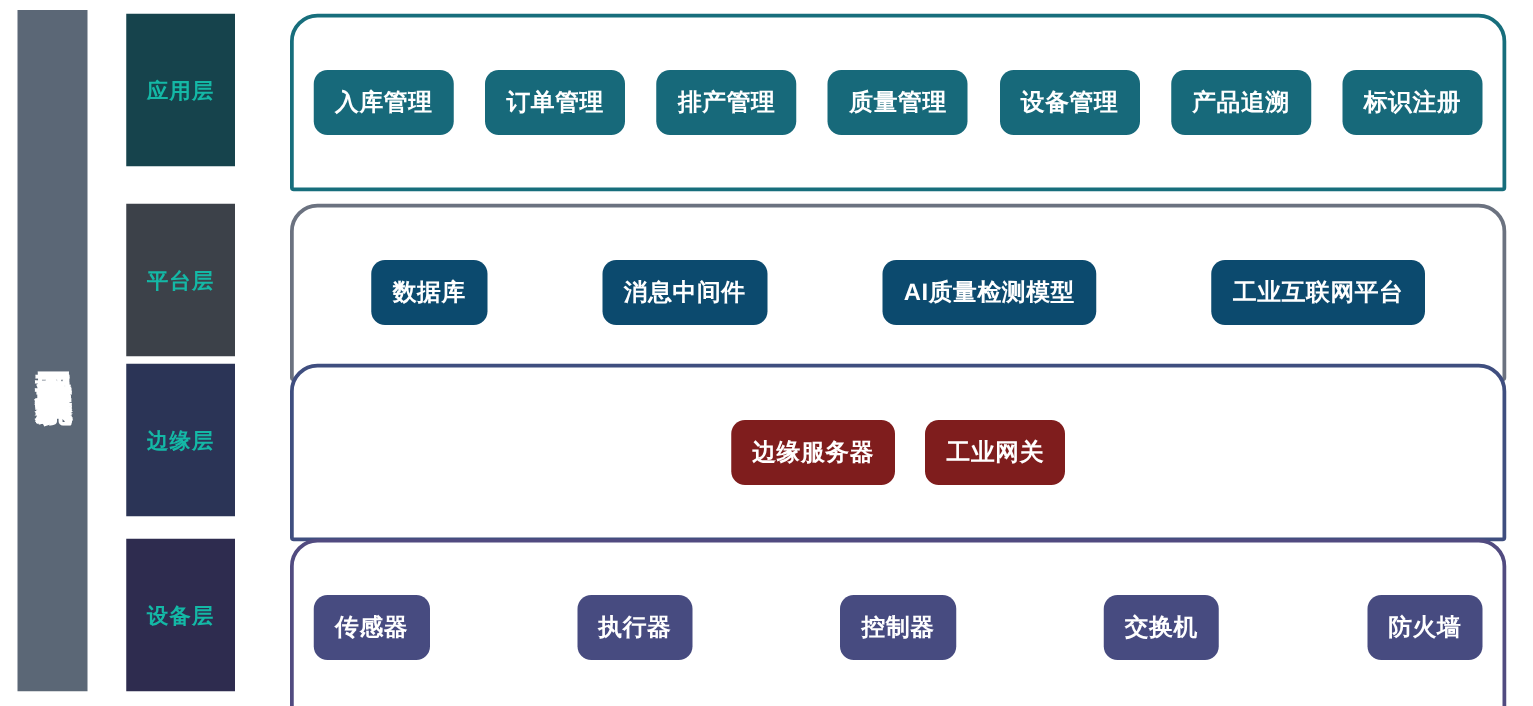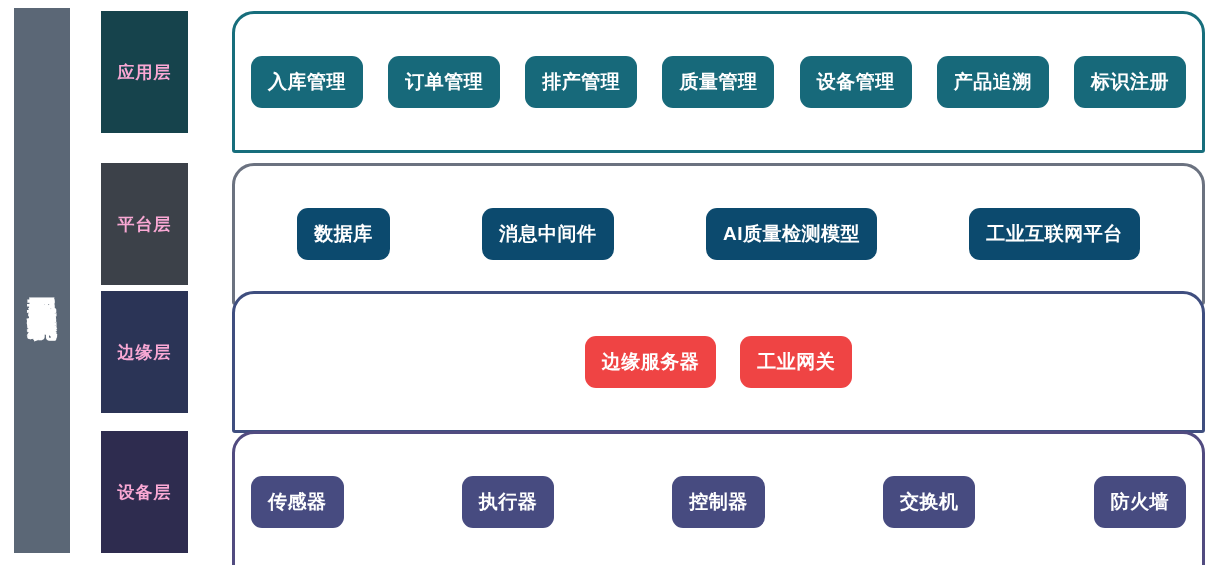--- a/index.html
+++ b/index.html
@@ -63,21 +63,21 @@
     left: 0;
     top: 0;
     width: 87px;
     height: 122px;
     display: flex;
     align-items: center;
     justify-content: center;
     box-sizing: border-box;
   }
   .layer-label .layer-label-text {
-    color: #f9a8d4;
+    color: #14b8a6;
     font-size: 17px;
     font-weight: bold;
     letter-spacing: 1px;
     white-space: nowrap;
   }
 
   
   .layer-box {
     position: absolute;
     left: 131px;
@@ -125,21 +125,21 @@
 
   
   .r1 .layer-label  { background: #3c4149; }
   .r1 .layer-box    { border-color: #6b7280; }
   .r1 .pill         { background: #0c4a6e; }
   .r1 .pill-strip   { justify-content: space-around; }
 
   
   .r2 .layer-label  { background: #2b3456; }
   .r2 .layer-box    { border-color: #3f4e7f; }
-  .r2 .pill         { background: #ef4444; }
+  .r2 .pill         { background: #7f1d1d; }
 
   
   .r3 .layer-label  { background: #2e2c4f; }
   .r3 .layer-box    { border-color: #514b80; }
   .r3 .pill         { background: #474b80; }
 </style>
 </head>
 <body>
 
 <div id="diagram">

